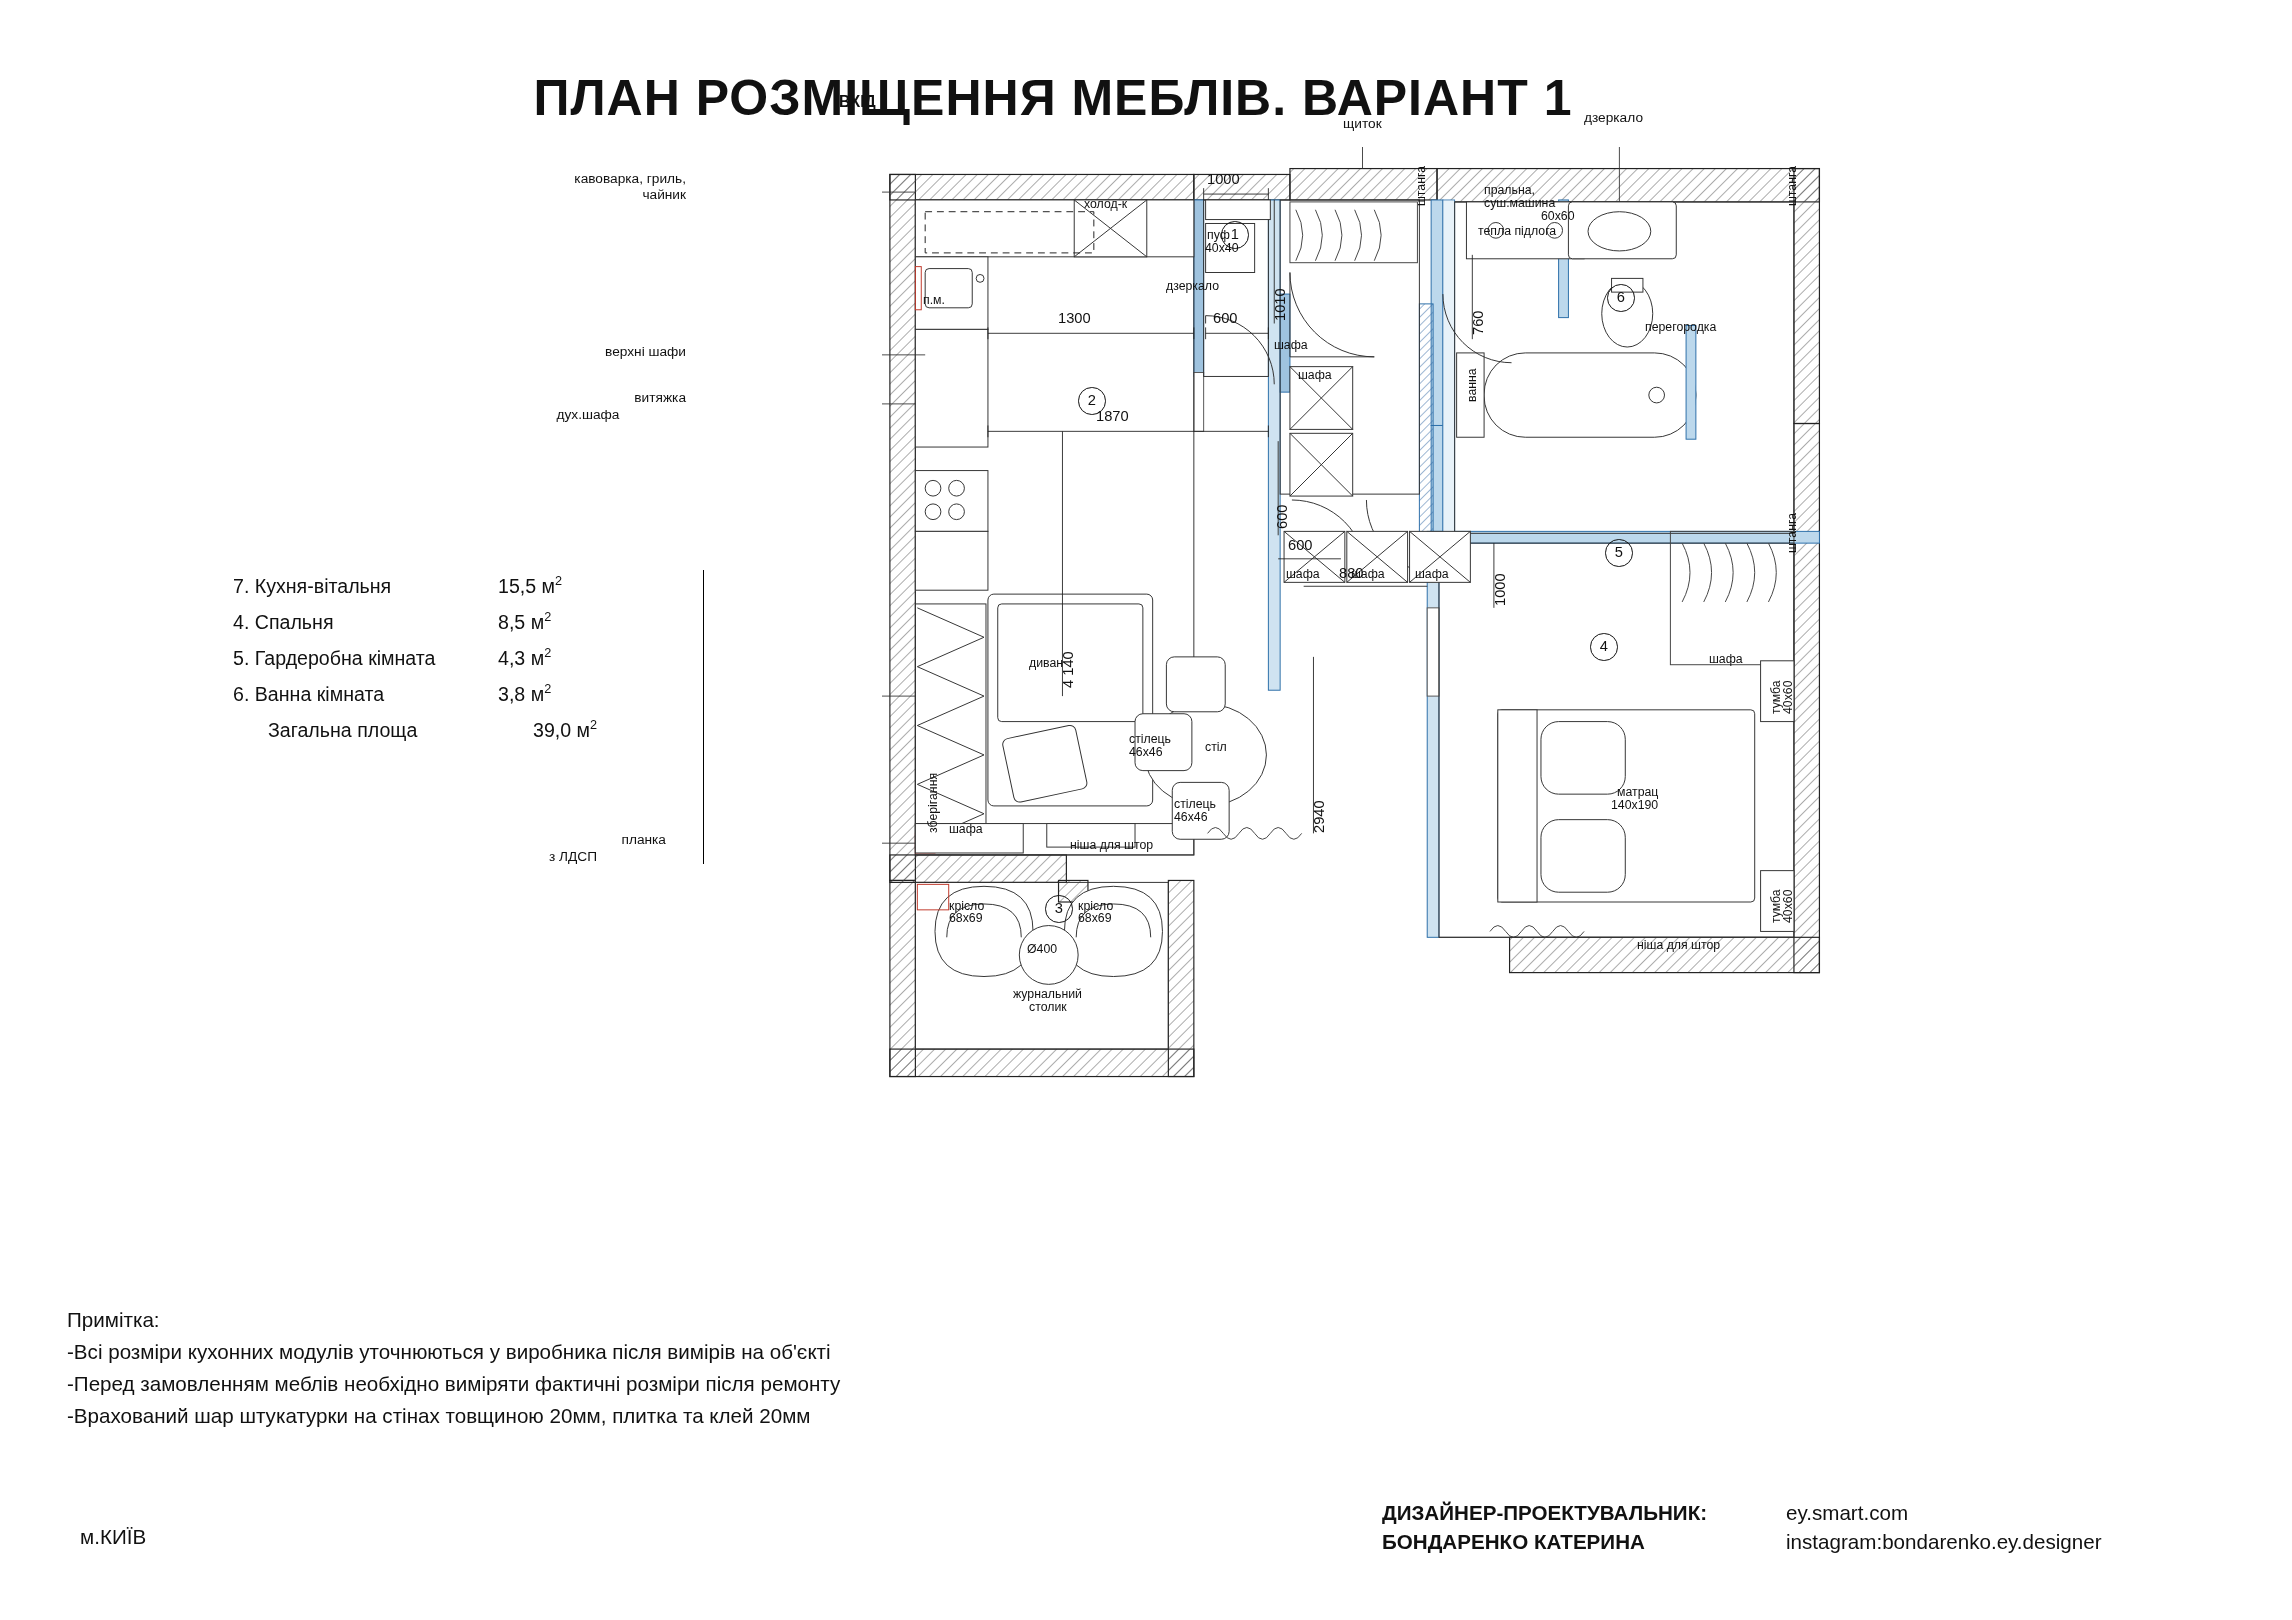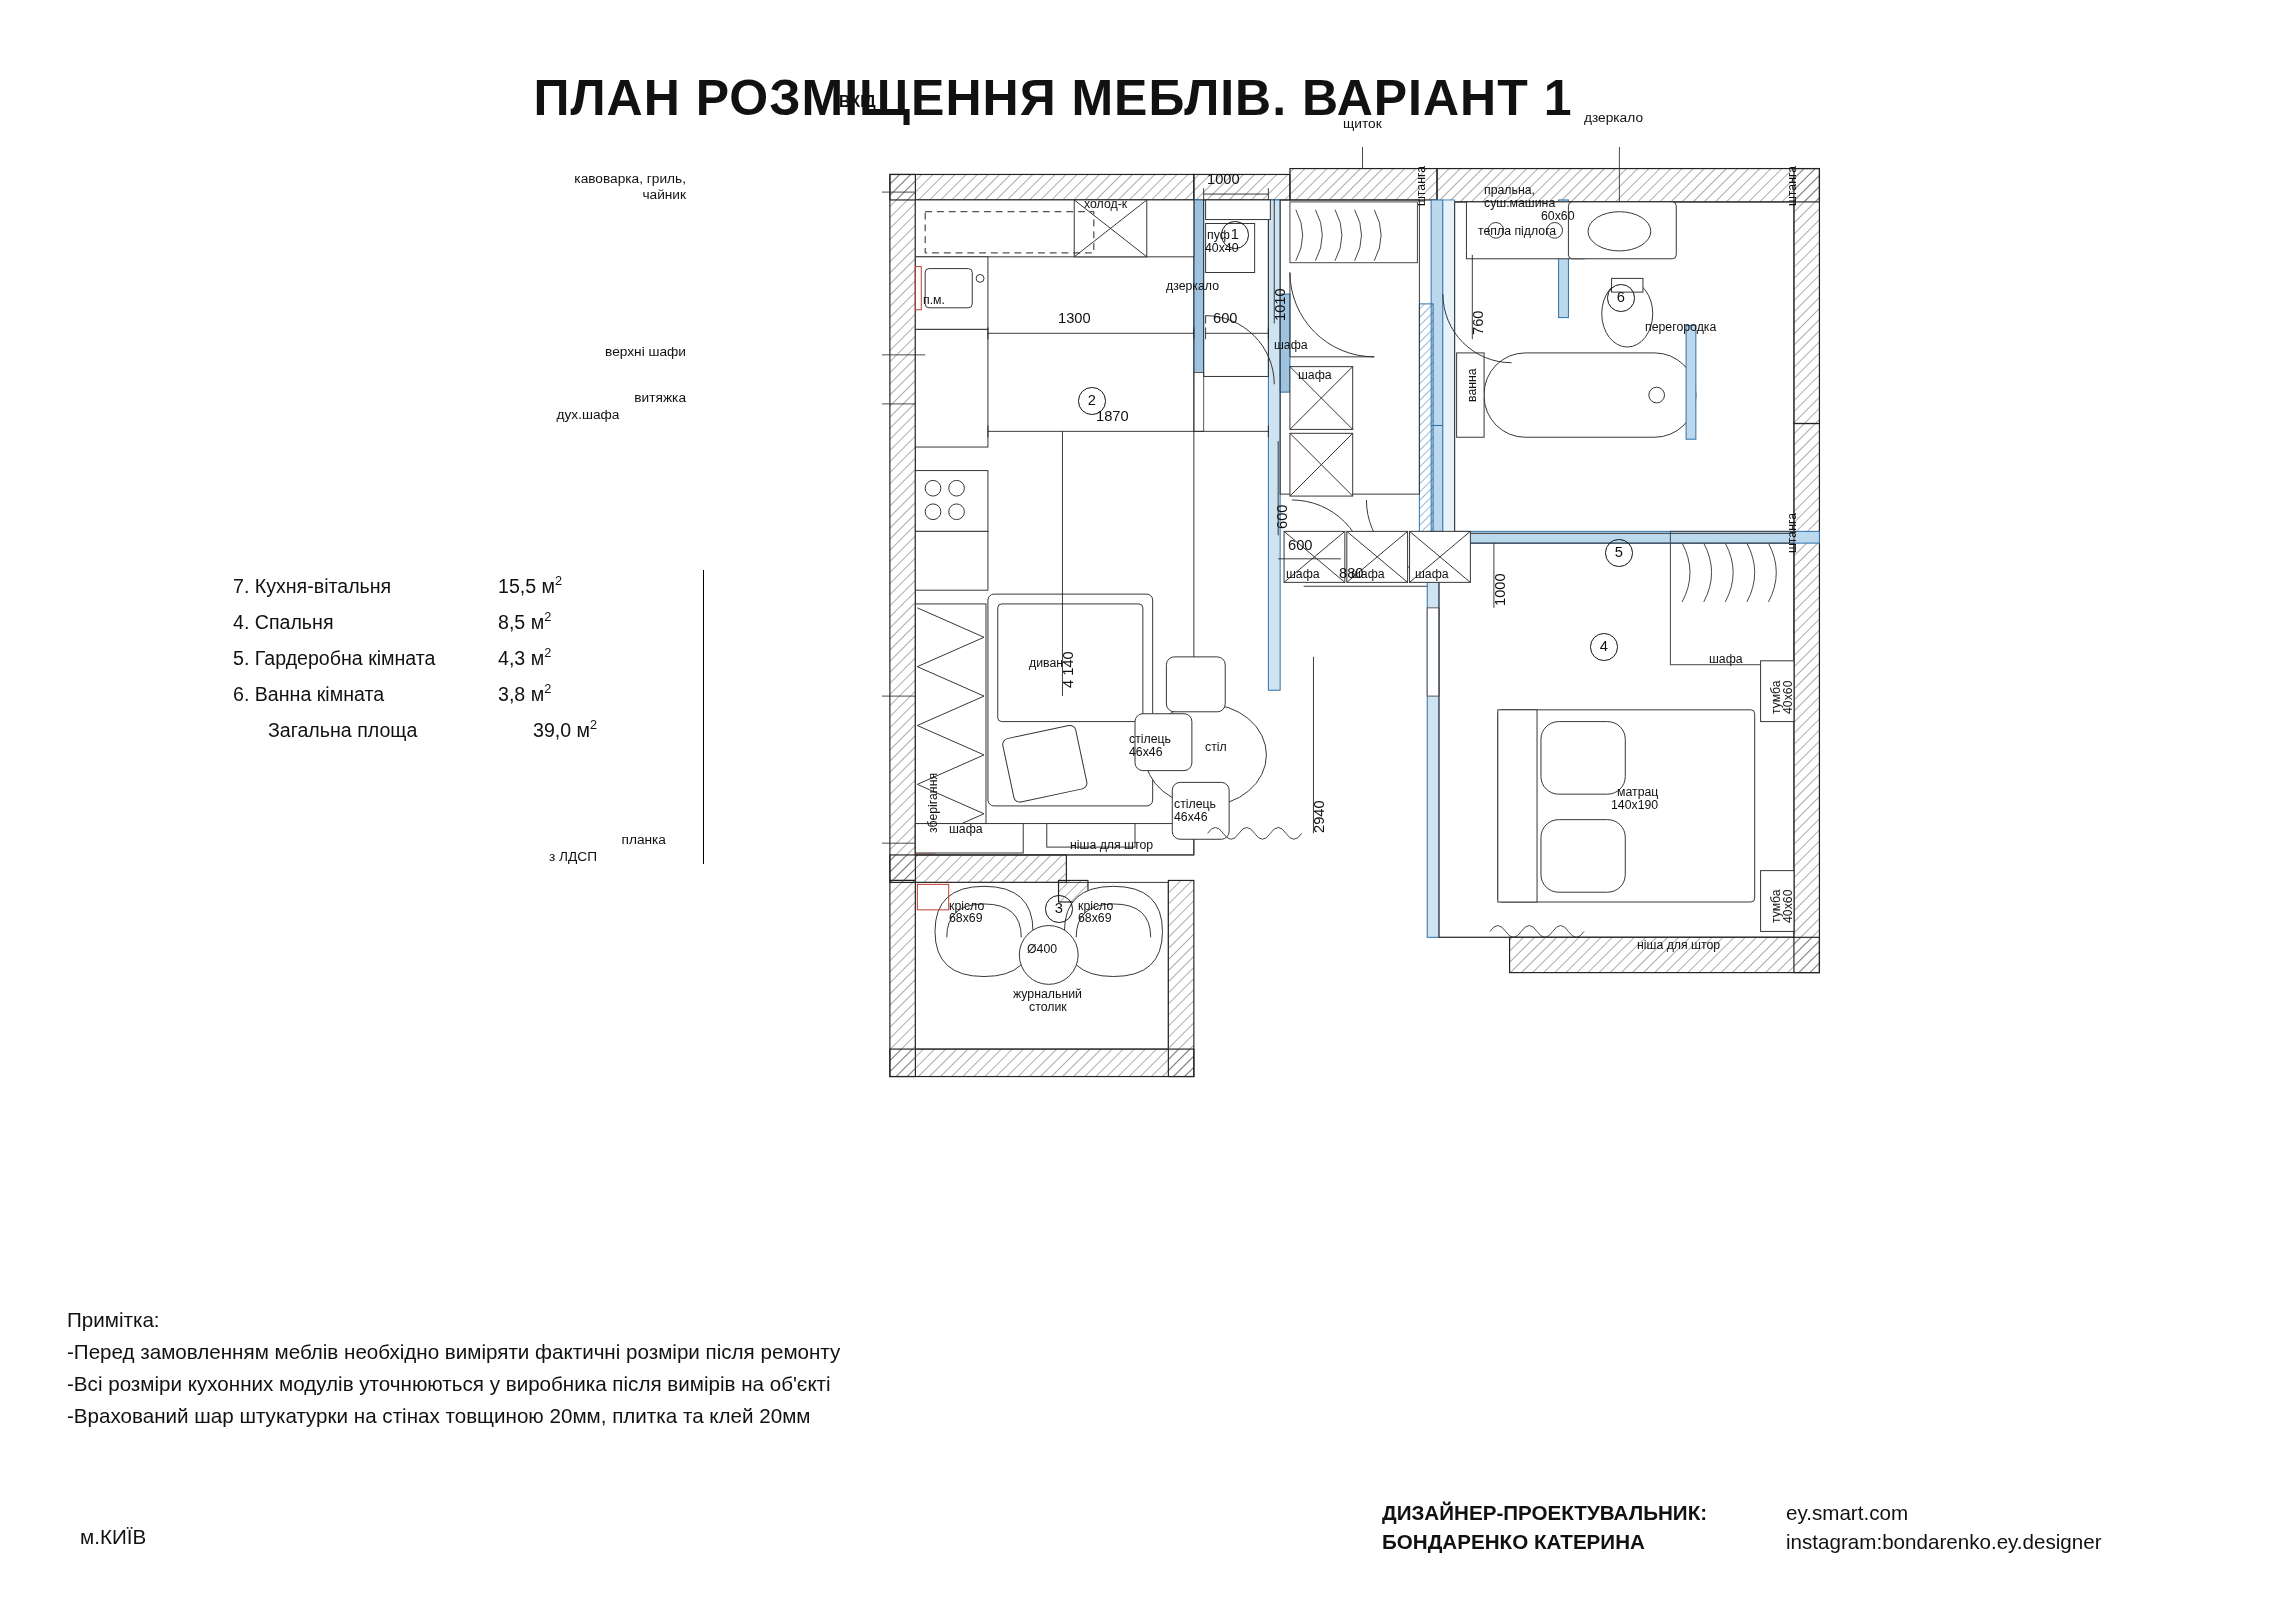--- a/index.html
+++ b/index.html
@@ -64,22 +64,22 @@
       <span class="ar"><span>3,8 м</span><sup>2</sup></span>
     </div>
     <div class="row total">
       <span class="nm">Загальна площа</span>
       <span class="ar"><span>39,0 м</span><sup>2</sup></span>
     </div>
   </div>
 
   <div class="notes">
     <div>Примітка:</div>
+    <div>-Всі розміри кухонних модулів уточнюються у виробника після вимірів на об'єкті</div>
     <div>-Перед замовленням меблів необхідно виміряти фактичні розміри після ремонту</div>
-    <div>-Всі розміри кухонних модулів уточнюються у виробника після вимірів на об'єкті</div>
     <div>-Врахований шар штукатурки на стінах товщиною 20мм, плитка та клей 20мм</div>
   </div>
 
   <div class="footer-city">м.КИЇВ</div>
   <div class="footer-designer">
     <div>ДИЗАЙНЕР-ПРОЕКТУВАЛЬНИК:</div>
     <div>БОНДАРЕНКО КАТЕРИНА</div>
   </div>
   <div class="footer-contacts">
     <div>ey.smart.com</div>

